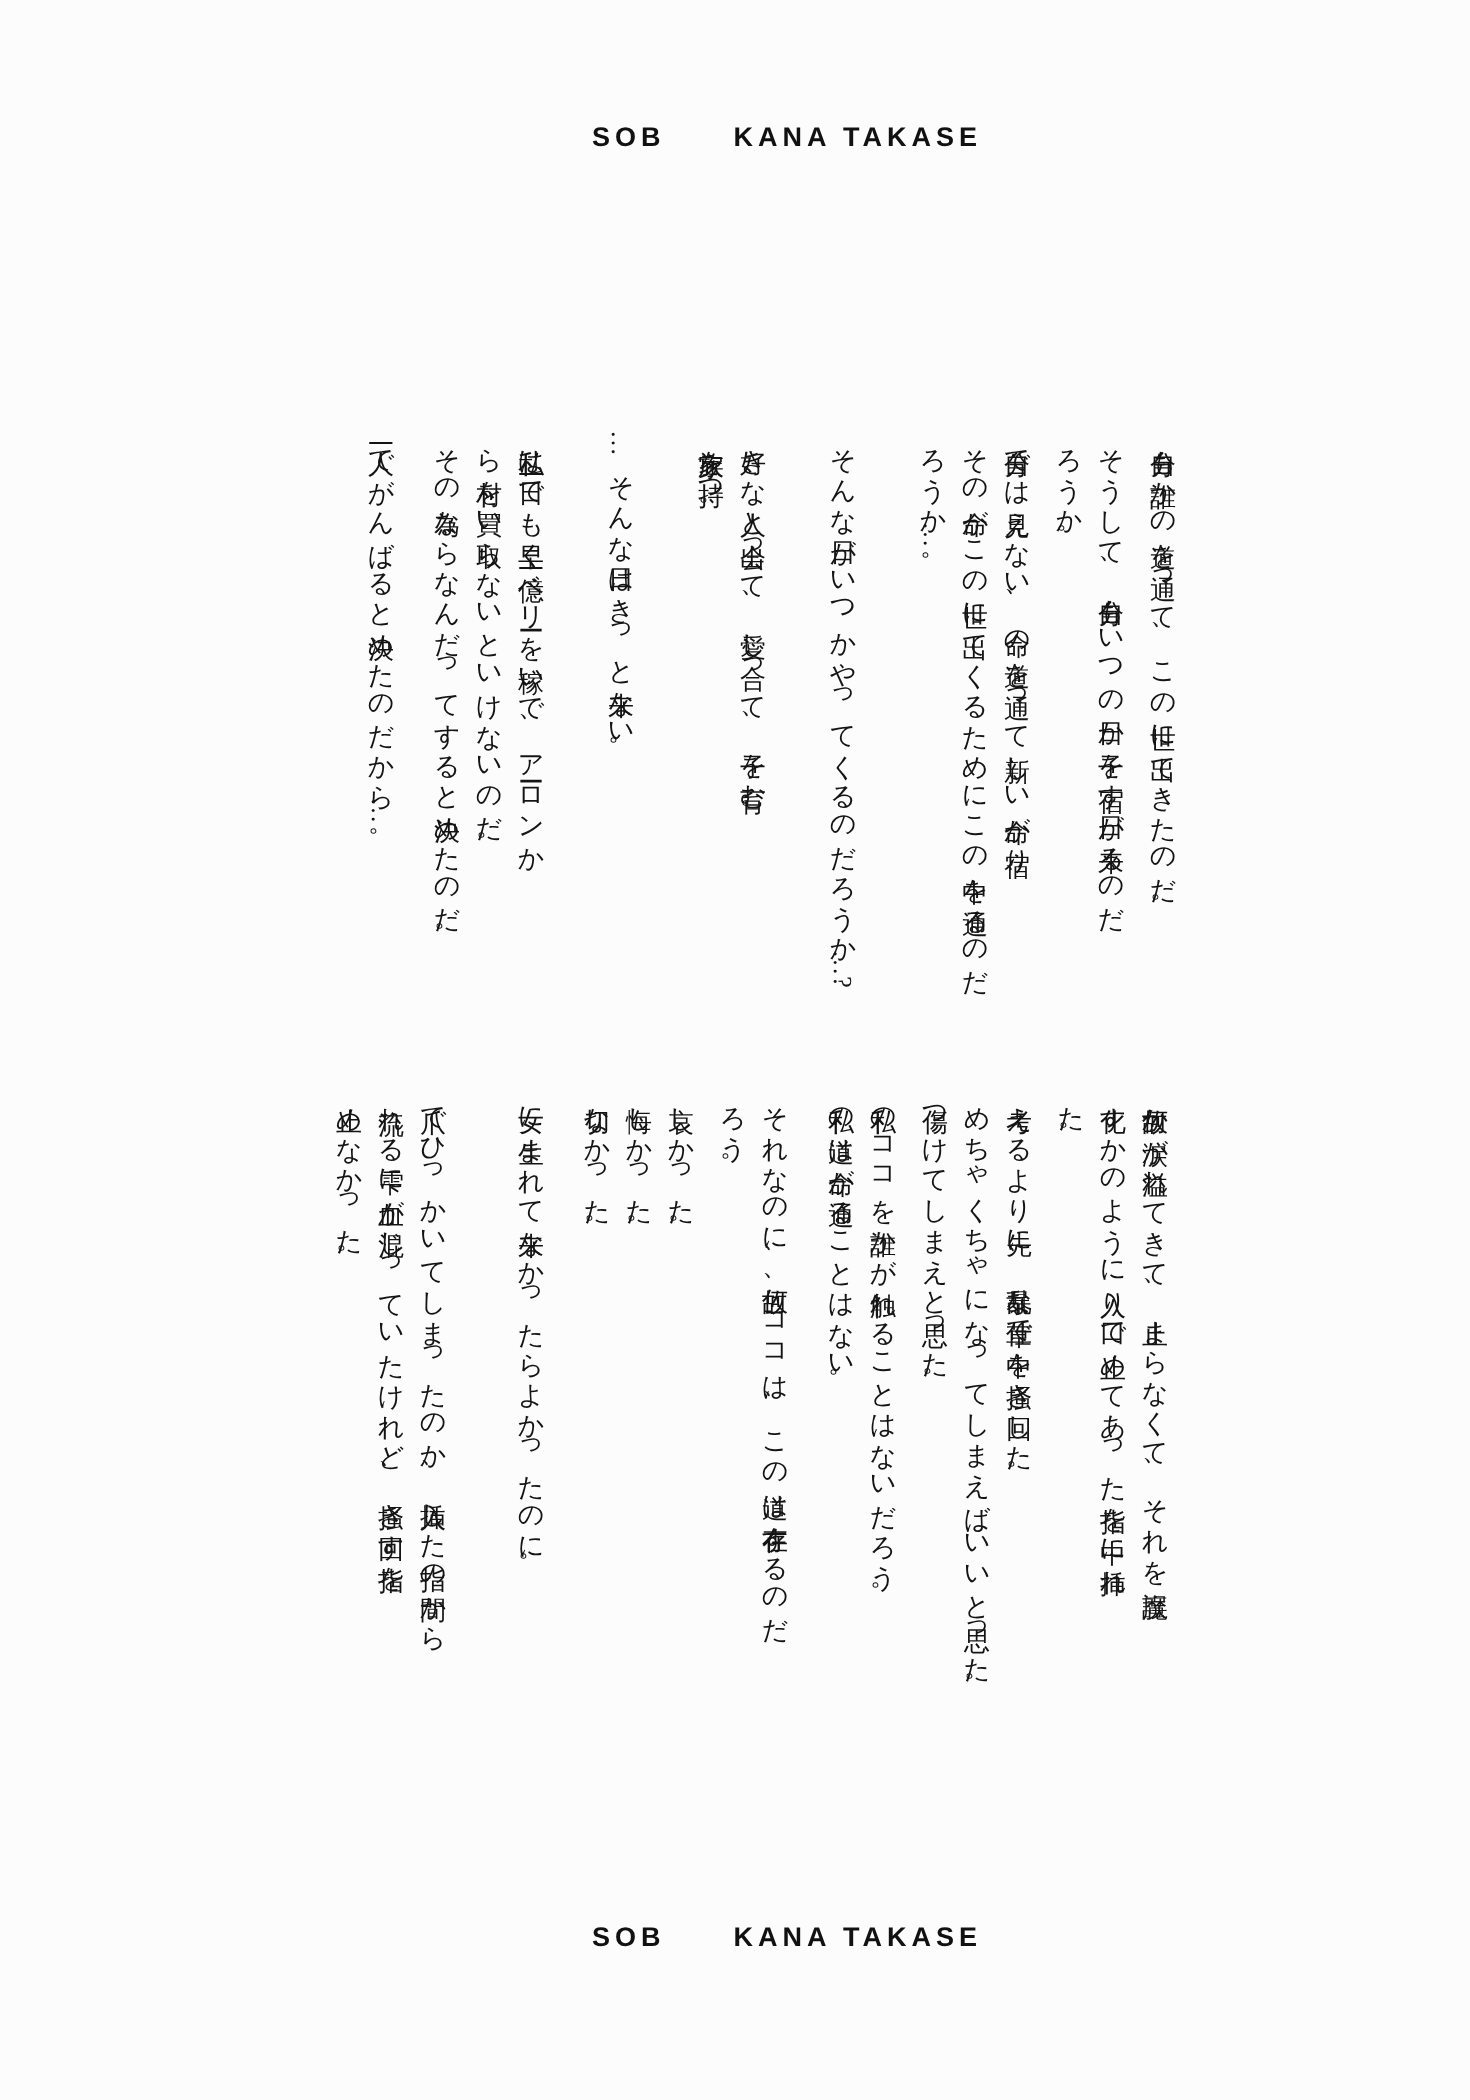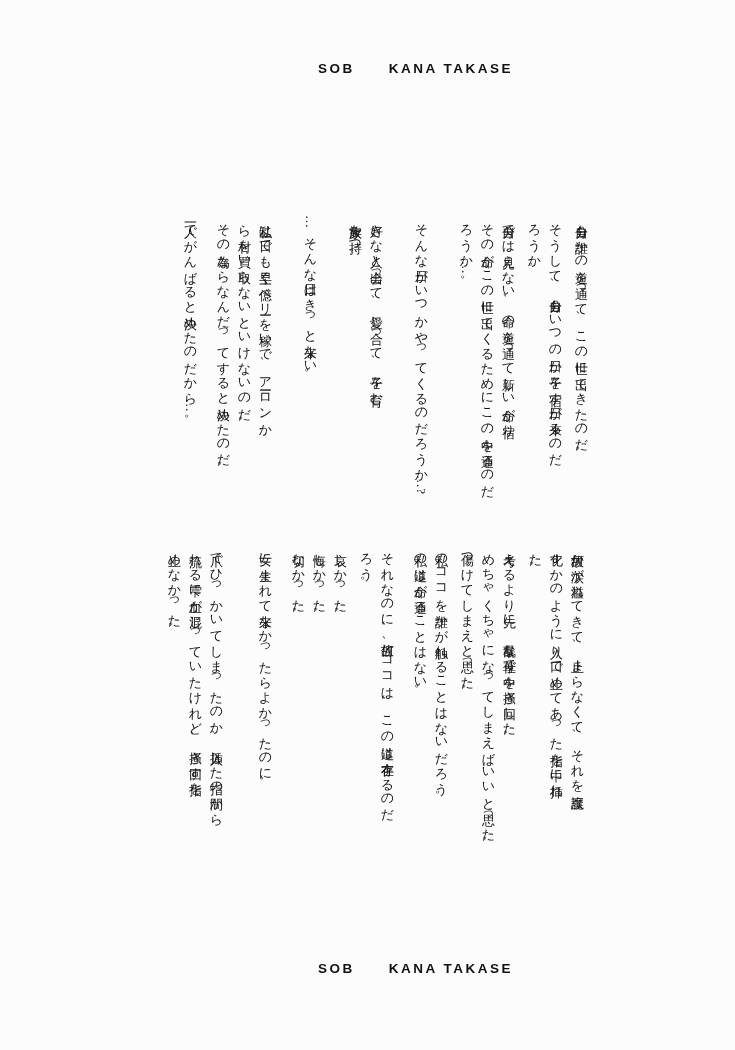--- a/index.html
+++ b/index.html
@@ -5,21 +5,21 @@
   :root { --paper:#fcfcfc; --ink:#1c1c1c; }
   * { box-sizing: border-box; margin: 0; padding: 0; }
   html,body { width:735px; height:1050px; }
   body{
     background: var(--paper);
     color: var(--ink);
     font-family: "Liberation Serif", "DejaVu Serif", serif;
     position: relative;
     overflow: hidden;
   }
-  .page{ position:absolute; inset:0;margin-left:22px; }
+  .page{ position:absolute; inset:0; }
 
   
   .runner{
     position:absolute;
     left:296px;
     display:flex;
     gap:34px;
     font-family:"Liberation Sans","DejaVu Sans",sans-serif;
     font-weight:bold;
     font-size:13.5px;

